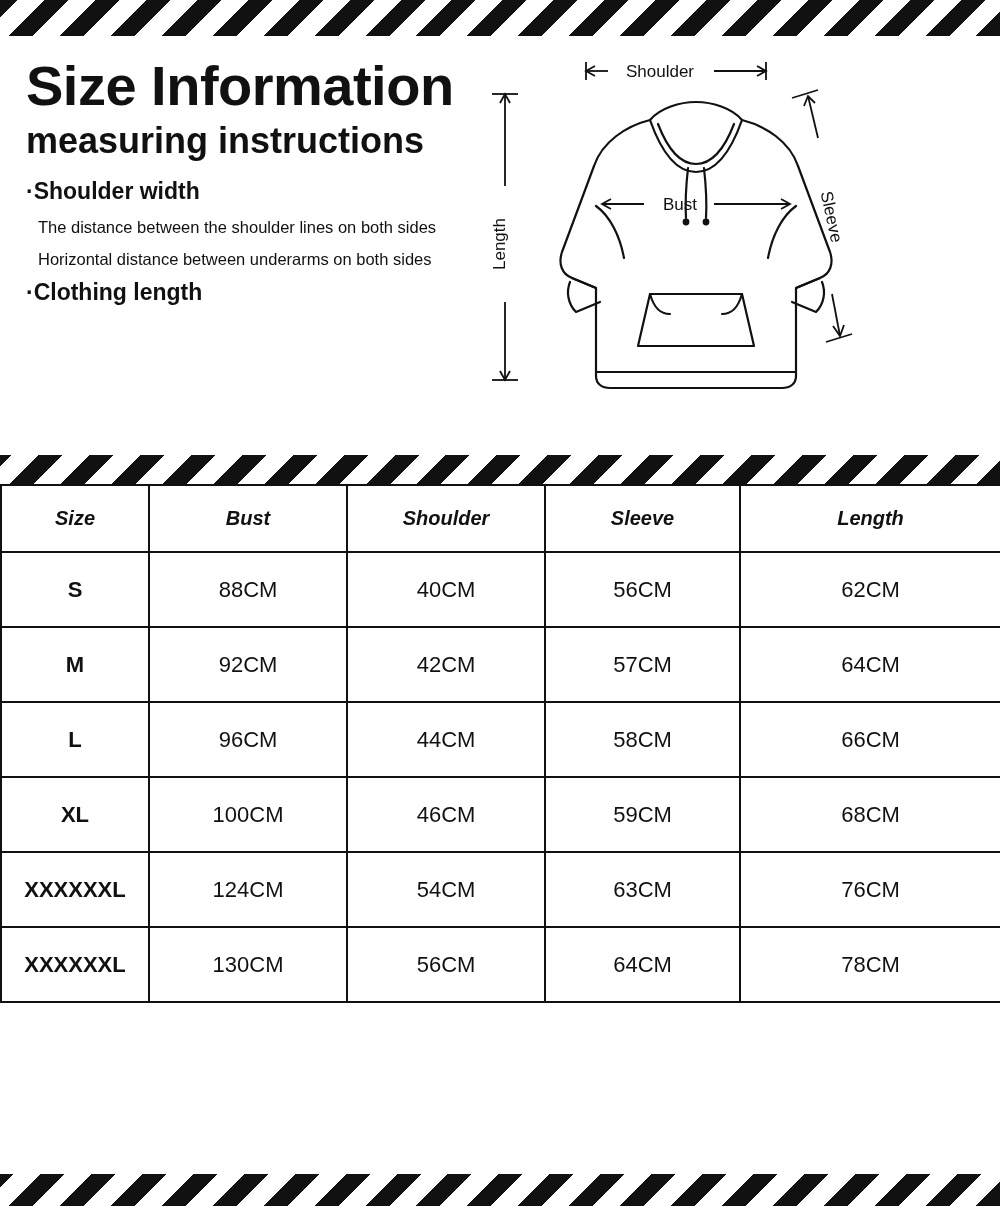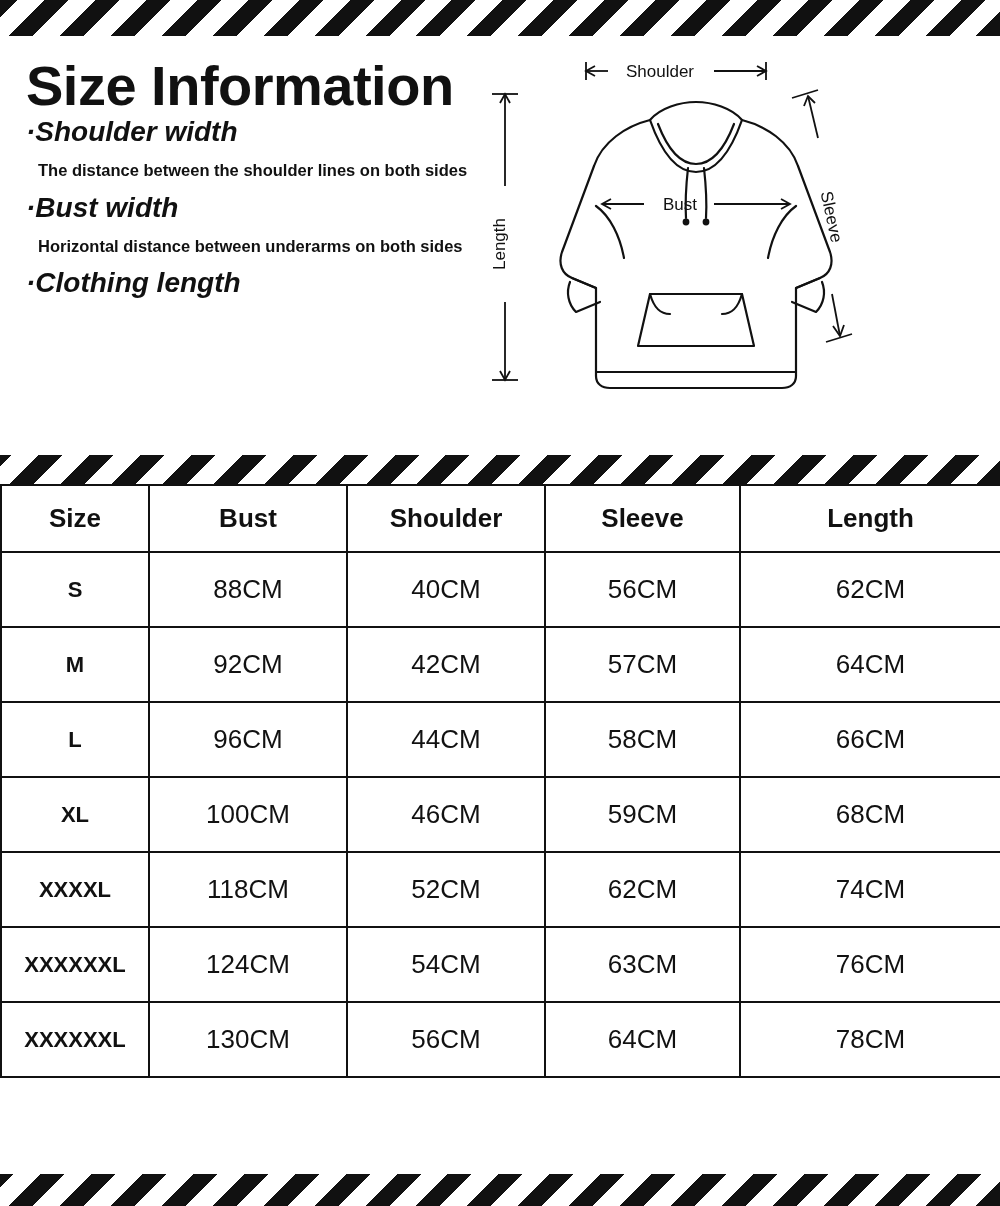--- a/index.html
+++ b/index.html
@@ -61,29 +61,28 @@
     letter-spacing: -0.5px;
     margin: 0;
   }
   .title-sub {
     font-size: 36px;
     font-weight: bold;
     line-height: 1.15;
     margin: 6px 0 16px 0;
   }
   .bullet-head {
-    font-size: 28px;
+    font-size: 23px;
     font-weight: bold;
     margin: 0 0 1px 0;
     line-height: 1.25;
-    font-style: italic;
   }
   .bullet-desc {
     font-size: 16.5px;
-    font-weight: bold;
+    font-weight: normal;
     margin: 11px 0 9px 12px;
     line-height: 1.25;
   }
 
   
   .diagram {
     position: absolute;
     right: 6px;
     top: 6px;
     width: 392px;
@@ -98,52 +97,53 @@
     left: 0;
     width: 1000px;
     border-collapse: collapse;
     table-layout: fixed;
   }
   .size-table th, .size-table td {
     border: 2px solid #111111;
     text-align: center;
     vertical-align: middle;
     height: 71px;
-    font-size: 26px;
+    font-size: 22px;
     color: #111111;
   }
   .size-table th {
     font-weight: bold;
-    font-size: 26px;
+    font-size: 20px;
     height: 63px;
+    font-style: italic;
   }
   .size-table td.size-cell {
     font-weight: bold;
     font-size: 22px;
   }
   .size-table col.c0 { width: 148px; }
   .size-table col.c1 { width: 198px; }
   .size-table col.c2 { width: 198px; }
   .size-table col.c3 { width: 195px; }
   .size-table col.c4 { width: 261px; }
 </style>
 </head>
 <body>
 
 <div class="stripe-band stripe-top"></div>
 
 <div class="top-panel">
 
   <div class="text-col">
     <h1 class="title-main">Size Information</h1>
+    <h2 class="title-sub">measuring instructions</h2>
 
     <p class="bullet-head">·Shoulder width</p>
     <p class="bullet-desc">The distance between the shoulder lines on both sides</p>
 
-    <p class="bullet-head">·Bust width</p>
     <p class="bullet-desc">Horizontal distance between underarms on both sides</p>
 
     <p class="bullet-head">·Clothing length</p>
   </div>
 
   <div class="diagram">
     <svg width="392" height="400" viewBox="0 0 392 400" xmlns="http://www.w3.org/2000/svg">
       <g fill="none" stroke="#111111" stroke-width="2.2" stroke-linejoin="round" stroke-linecap="round">
 
         <path d="M120 120 C128 96 152 80 176 74 C186 62 206 56 222 56 C238 56 258 62 268 74
@@ -259,27 +259,20 @@
       <td>66CM</td>
     </tr>
     <tr>
       <td class="size-cell">XL</td>
       <td>100CM</td>
       <td>46CM</td>
       <td>59CM</td>
       <td>68CM</td>
     </tr>
     <tr>
-      <td class="size-cell">XXXXL</td>
-      <td>118CM</td>
-      <td>52CM</td>
-      <td>62CM</td>
-      <td>74CM</td>
-    </tr>
-    <tr>
       <td class="size-cell">XXXXXXL</td>
       <td>124CM</td>
       <td>54CM</td>
       <td>63CM</td>
       <td>76CM</td>
     </tr>
     <tr>
       <td class="size-cell">XXXXXXL</td>
       <td>130CM</td>
       <td>56CM</td>

